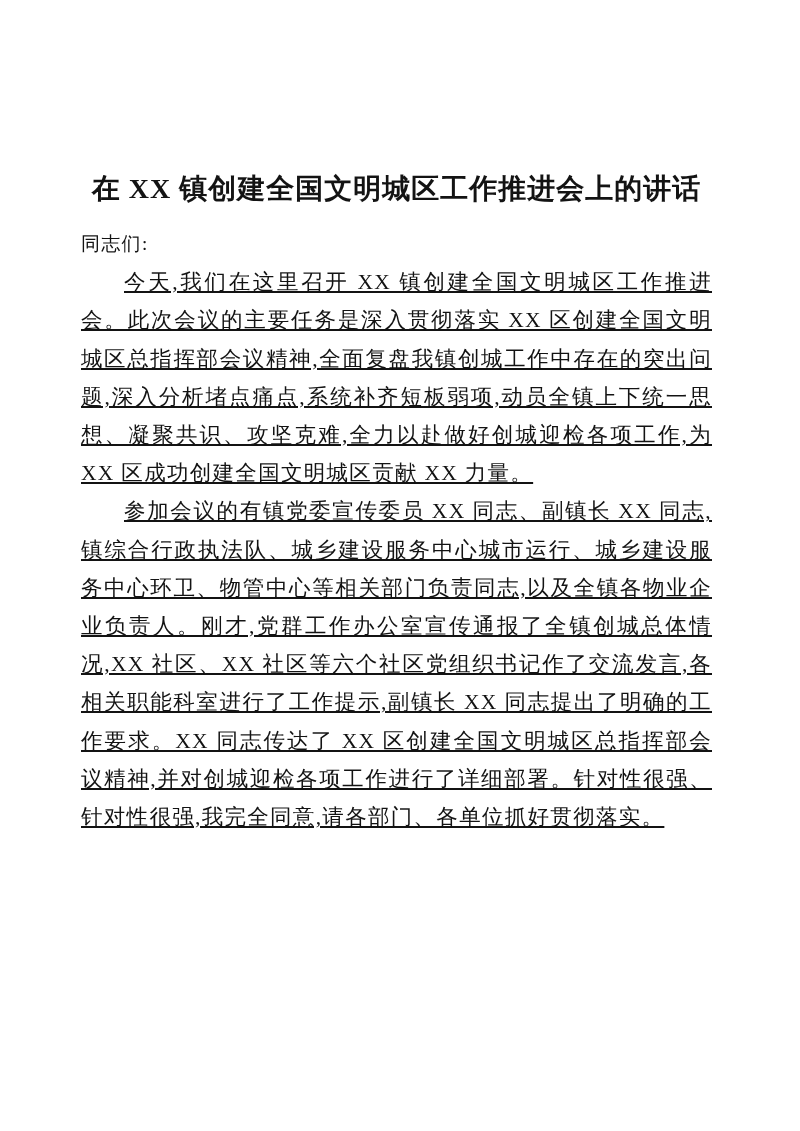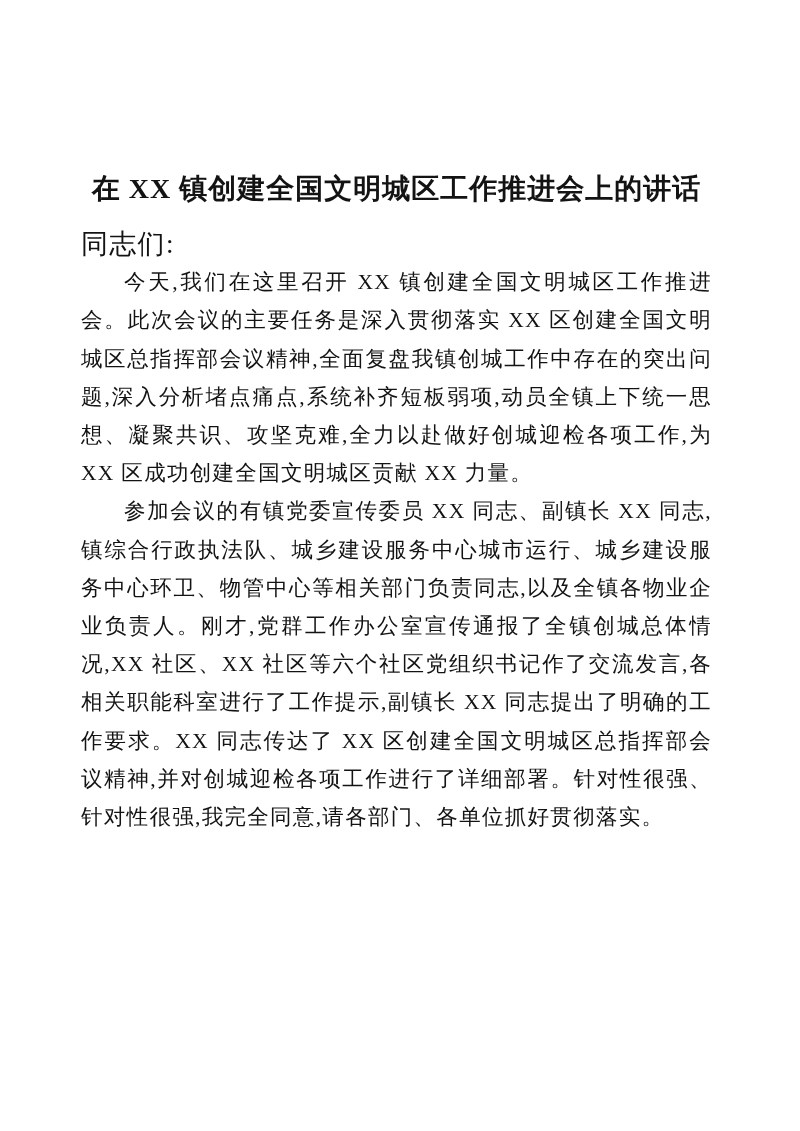--- a/index.html
+++ b/index.html
@@ -24,33 +24,34 @@
   .doc-title {
     margin: 0 0 11px 0;
     font-size: 28px;
     line-height: 50px;
     font-weight: 700;
     text-align: center;
     letter-spacing: 1px;
   }
   .salutation {
     margin: 0;
-    font-size: 27px;
+    font-size: 19px;
     line-height: 38.2px;
     letter-spacing: 1.3px;
     text-align: justify;
     font-family: Liberation Serif, serif;
   }
   .body-para {
     margin: 0;
     font-size: 21.5px;
     line-height: 38.2px;
     letter-spacing: 1.3px;
     text-align: justify;
     text-indent: 2em;
+    text-decoration: underline;
   }
 </style>
 </head>
 <body>
 
 <div class="page">
   <h1 class="doc-title">在 XX 镇创建全国文明城区工作推进会上的讲话</h1>
   <p class="salutation">同志们:</p>
   <div id="paragraphs">
       <p class="body-para">今天,我们在这里召开 XX 镇创建全国文明城区工作推进会。此次会议的主要任务是深入贯彻落实 XX 区创建全国文明城区总指挥部会议精神,全面复盘我镇创城工作中存在的突出问题,深入分析堵点痛点,系统补齐短板弱项,动员全镇上下统一思想、凝聚共识、攻坚克难,全力以赴做好创城迎检各项工作,为 XX 区成功创建全国文明城区贡献 XX 力量。</p>

